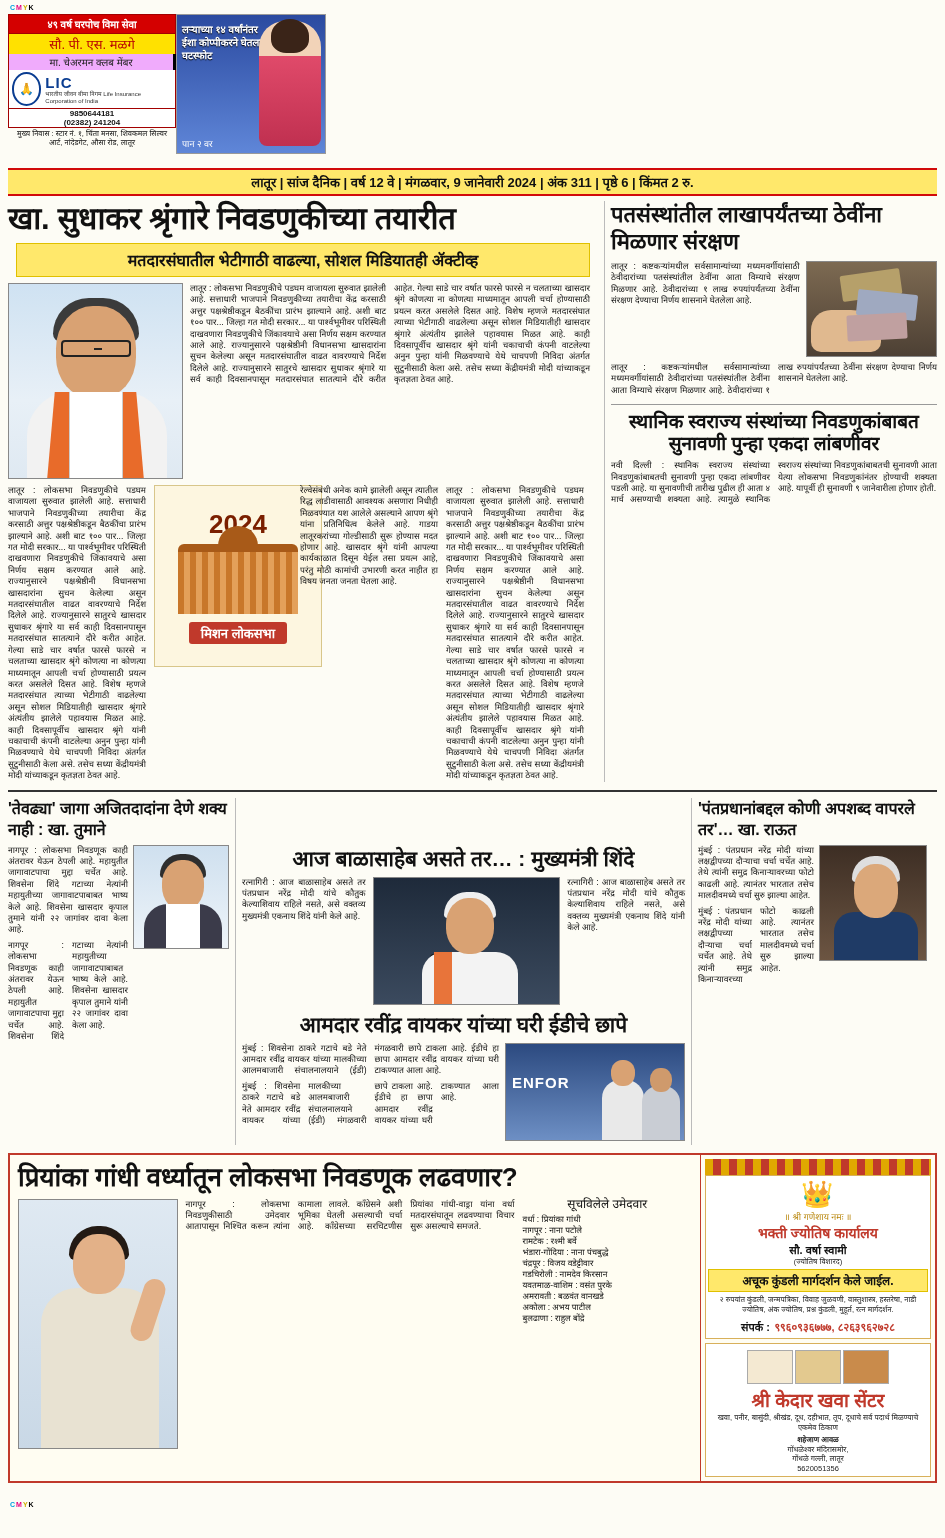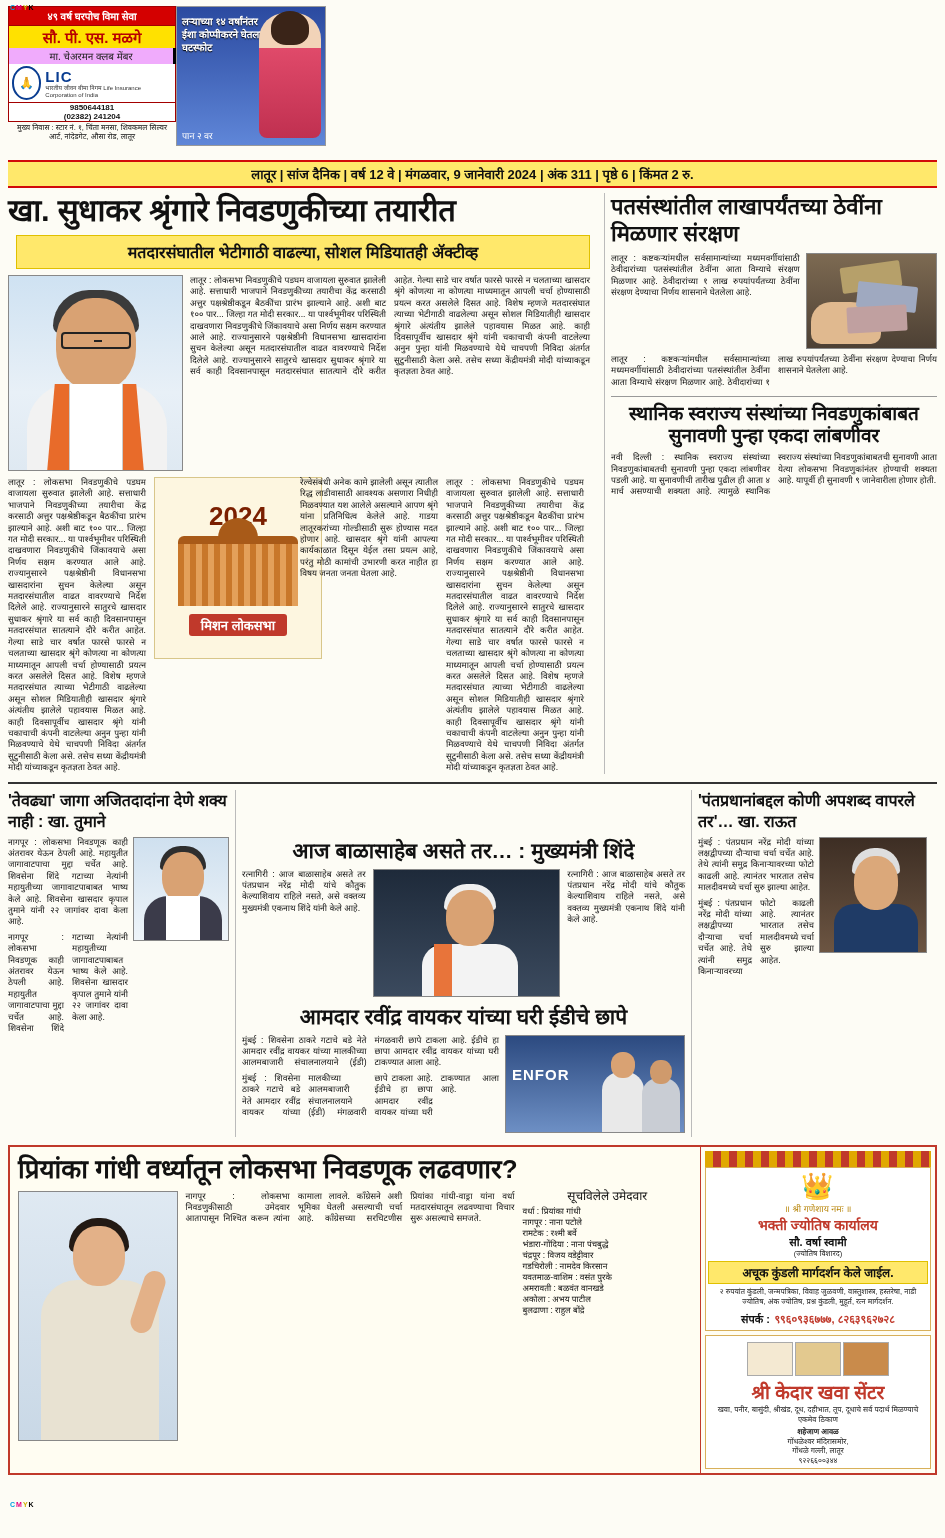--- a/index.html
+++ b/index.html
@@ -5,37 +5,37 @@
   * { box-sizing: border-box; }
   html, body { margin:0; padding:0; }
   body {
     width: 945px; height: 1538px;
     background: #fdfcf5;
     font-family: "Liberation Sans", sans-serif;
     color: #111;
     position: relative;
     overflow: hidden;
   }
-  .page { width:945px; height:1512px; position:relative; padding: 6px 8px; }
+  .page { width:945px; height:1512px; position:relative; padding: 14px 8px; }
 
   
   .cmyk { position:absolute; font-size:7px; letter-spacing:1px; font-weight:bold; }
   .cmyk .c{color:#00a0e0}.cmyk .m{color:#e5007e}.cmyk .y{color:#cdb000}.cmyk .k{color:#000}
   .cmyk-tl{ left:10px; top:4px; }
   .cmyk-bl{ left:10px; bottom:4px; }
 
   
   .masthead { display:flex; align-items:stretch; height:152px; }
   .mh-left { width:168px; }
   .adbox-top {
     background:#d40000; color:#fff; text-align:center;
     font-size:10px; font-weight:bold; padding:2px 0; border:1px solid #a30000;
   }
   .adbox-name {
-    background:#ffe100; text-align:center; font-size:15px; font-weight:bold;
+    background:#ffe100; text-align:center; font-size:13px; font-weight:normal;
     color:#b80000; padding:1px 0; border-left:1px solid #a30000;border-right:1px solid #a30000;
   }
   .adbox-sub {
     background:#f0abfc; text-align:center; font-size:10px; color:#222; padding:1px 0;
     border-left:1px solid #a30000;border-right:3px solid #000000;
   }
   .lic-row {
     display:flex; align-items:center; gap:4px; background:#fff; padding:2px 3px;
     border:1px solid #a30000; border-top:none;
   }
@@ -431,18 +431,18 @@
         <div class="sweets">
           <div style="background:#f4e9d2"></div>
           <div style="background:#e3c98f"></div>
           <div style="background:#c98b4b"></div>
         </div>
         <div class="khava-head">श्री केदार खवा सेंटर</div>
         <div class="ad-small">खवा, पनीर, बासुंदी, श्रीखंड, दूध, दहीभात, तूप, दूधाचे सर्व पदार्थ मिळण्याचे एकमेव ठिकाण</div>
         <div class="ad-small" style="margin-top:3px;font-weight:bold;">शहेजाण आवळ</div>
         <div class="ad-small">गोंधळेश्वर मंदिरासमोर,</div>
         <div class="ad-small">गोंधळे गल्ली, लातूर</div>
-        <div class="ad-small">९२२६६००३४४</div>
+        <div class="ad-small">5620051356</div>
       </div>
     </div>
   </div>
 
 </div>
 
 </body></html>

